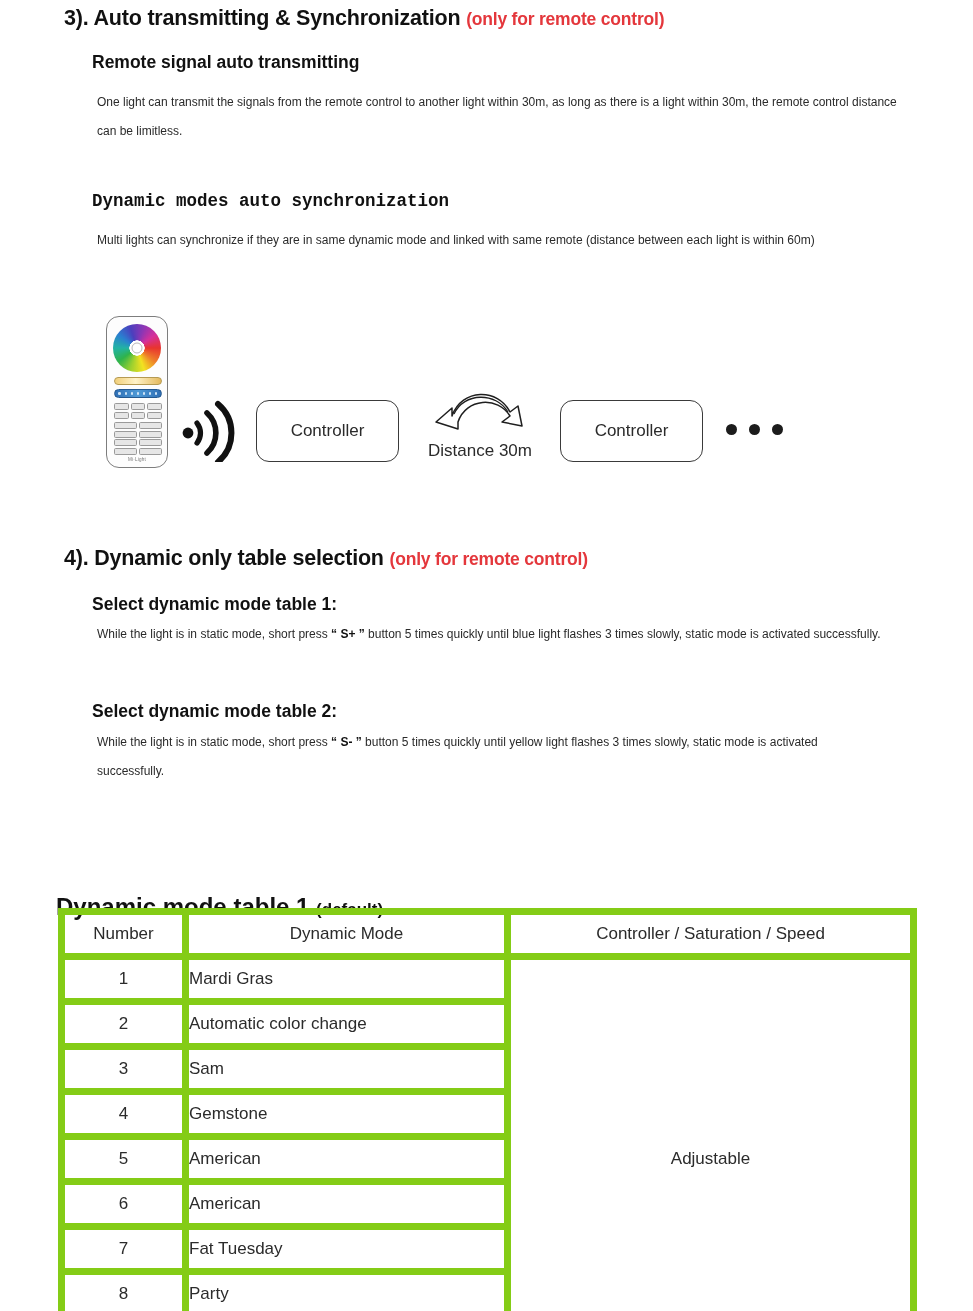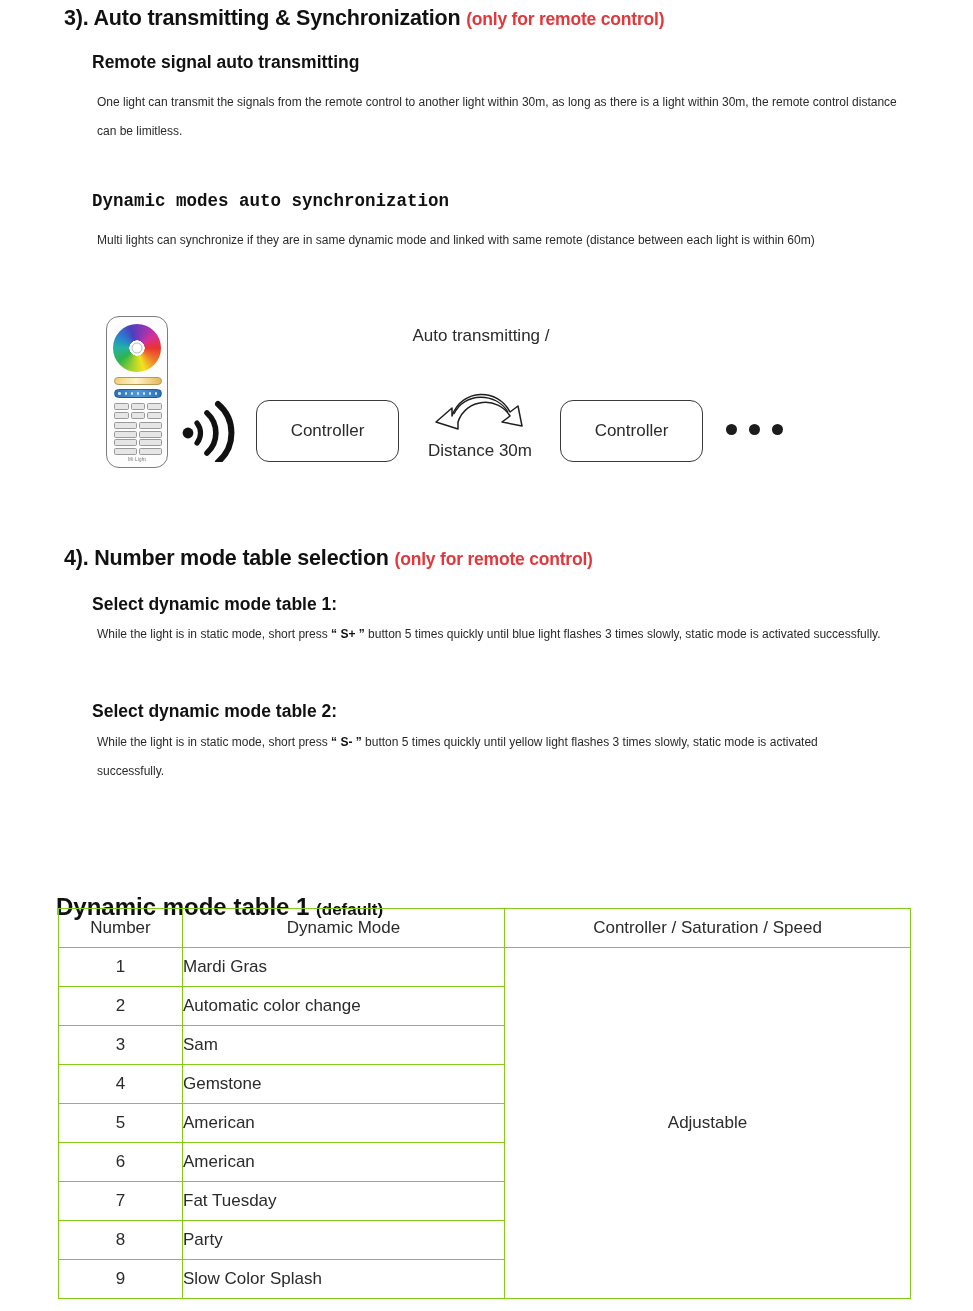--- a/index.html
+++ b/index.html
@@ -232,21 +232,21 @@
 
   table.modes {
     position: absolute;
     left: 58px;
     top: 908px;
     width: 852px;
     border-collapse: collapse;
     table-layout: fixed;
   }
   table.modes th, table.modes td {
-    border: 1px solid #84cc16;
+    border: 7px solid #84cc16;
     font-weight: normal;
     color: #2b2b2b;
     font-size: 17px;
     height: 38px;
     padding: 0;
   }
   table.modes col.c1 { width: 124px; }
   table.modes col.c2 { width: 322px; }
   table.modes col.c3 { width: 406px; }
   table.modes th { text-align: center; }
@@ -309,21 +309,20 @@
     <circle cx="8" cy="35" r="5.4" fill="#111"></circle>
     <path d="M17 25 A16 16 0 0 1 17 45" stroke="#111" stroke-width="5.2" fill="none" stroke-linecap="round"></path>
     <path d="M27 15 A27 27 0 0 1 27 55" stroke="#111" stroke-width="5.6" fill="none" stroke-linecap="round"></path>
     <path d="M38 6 A38 38 0 0 1 38 64" stroke="#111" stroke-width="6" fill="none" stroke-linecap="round"></path>
   </svg>
 </div>
 
 <div class="ctrl-box" id="ctrl-left">Controller</div>
 
 <div class="diag-caption">
-  <div>Auto transmitting /</div>
 </div>
 
 <div class="arrow-wrap">
   <svg width="96" height="52" viewBox="0 0 96 52" xmlns="http://www.w3.org/2000/svg">
     <path d="M4 44 L20 30 L20 38 C30 10 66 10 78 34 L86 28 L90 48 L70 44 L78 38 C66 18 34 20 26 44 L26 51 Z" fill="none" stroke="#1f1f1f" stroke-width="1.5" stroke-linejoin="round"></path>
     <path d="M22 36 C32 14 64 14 76 34" fill="none" stroke="#1f1f1f" stroke-width="1.3"></path>
   </svg>
 </div>
 
 <div class="diag-dist">Distance 30m</div>
@@ -331,21 +330,21 @@
 <div class="ctrl-box" id="ctrl-right">Controller</div>
 
 <div class="ellipsis">
   <span></span>
     <span></span>
     <span></span>
 </div>
 
 <div class="sec-head" style="top:546px;">
   <span class="num">4).</span>
-  <span class="ttl">Number mode table selection</span>
+  <span class="ttl">Dynamic only table selection</span>
   <span class="note">(only for remote control)</span>
 </div>
 
 <div class="sub-head" style="top:594px;">Select dynamic mode table 1:</div>
 
 <div class="body-par" style="top:620px; width:790px;"><span>While the light is in static mode, short press </span><b>“ S+ ”</b><span> button 5 times quickly until blue light flashes 3 times slowly, static mode is activated successfully.</span></div>
 
 <div class="sub-head" style="top:701px;">Select dynamic mode table 2:</div>
 
 <div class="body-par" style="top:728px; width:790px;"><span>While the light is in static mode, short press </span><b>“ S- ”</b><span> button 5 times quickly until yellow light flashes 3 times slowly, static mode is activated successfully.</span></div>

